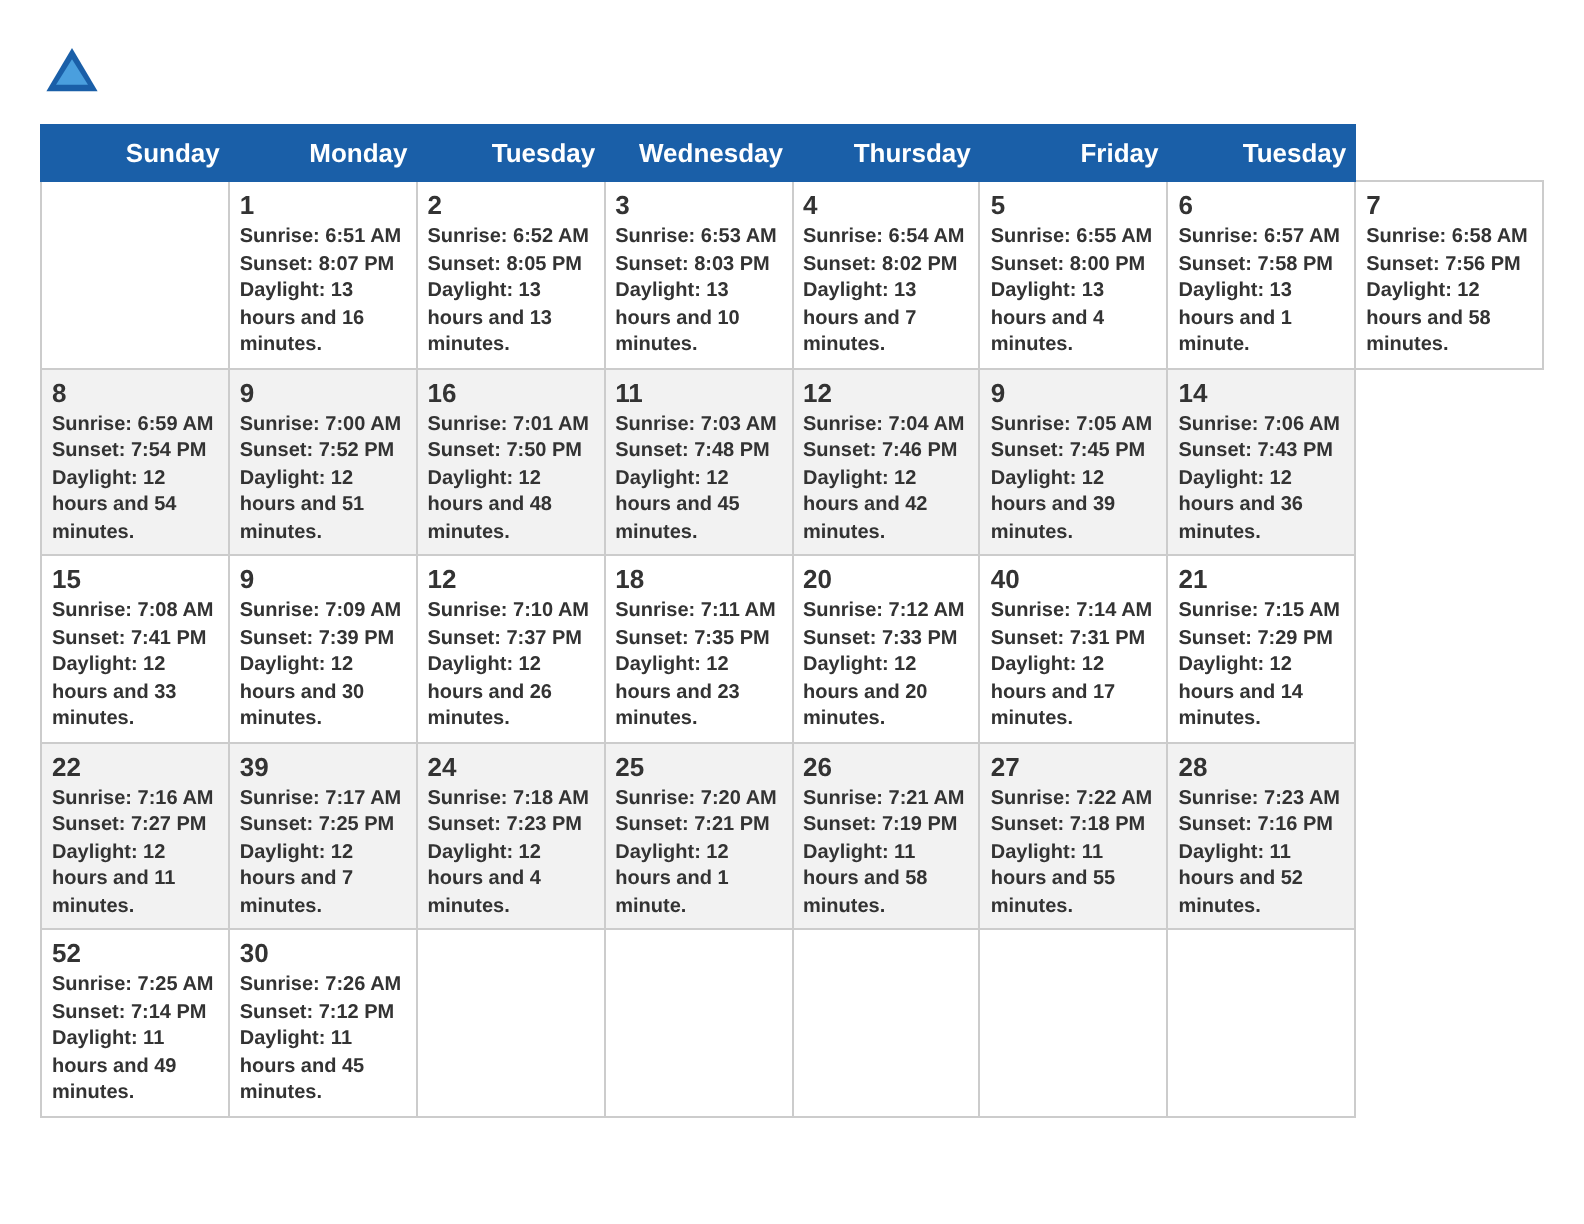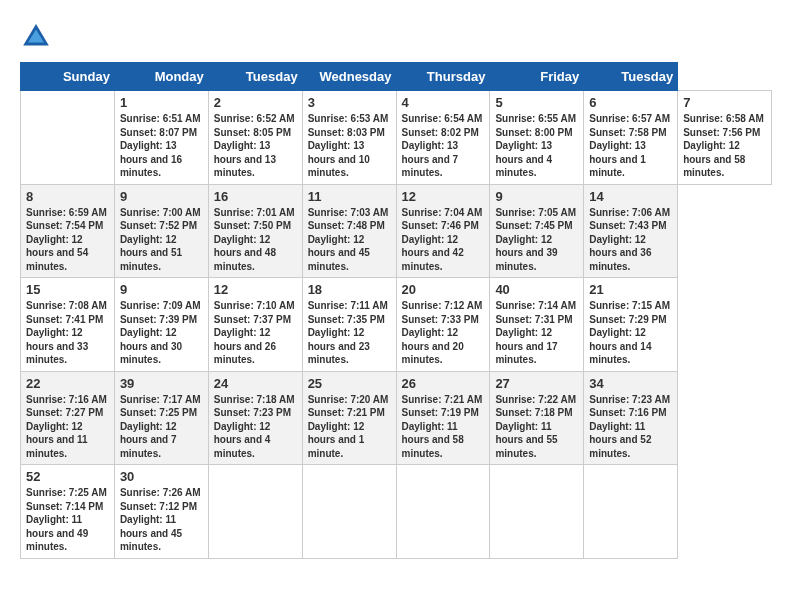--- a/index.html
+++ b/index.html
@@ -287,21 +287,21 @@
           Sunrise: 7:21 AM<br>Sunset: 7:19 PM<br>Daylight: 11 hours and 58 minutes.
         </div>
       </td>
         <td>
         <span class="day-number">27</span>
         <div class="cell-text">
           Sunrise: 7:22 AM<br>Sunset: 7:18 PM<br>Daylight: 11 hours and 55 minutes.
         </div>
       </td>
         <td>
-        <span class="day-number">34</span>
+        <span class="day-number">28</span>
         <div class="cell-text">
           Sunrise: 7:23 AM<br>Sunset: 7:16 PM<br>Daylight: 11 hours and 52 minutes.
         </div>
       </td>
       </tr>
       <tr>
         <td>
         <span class="day-number">52</span>
         <div class="cell-text">
           Sunrise: 7:25 AM<br>Sunset: 7:14 PM<br>Daylight: 11 hours and 49 minutes.

